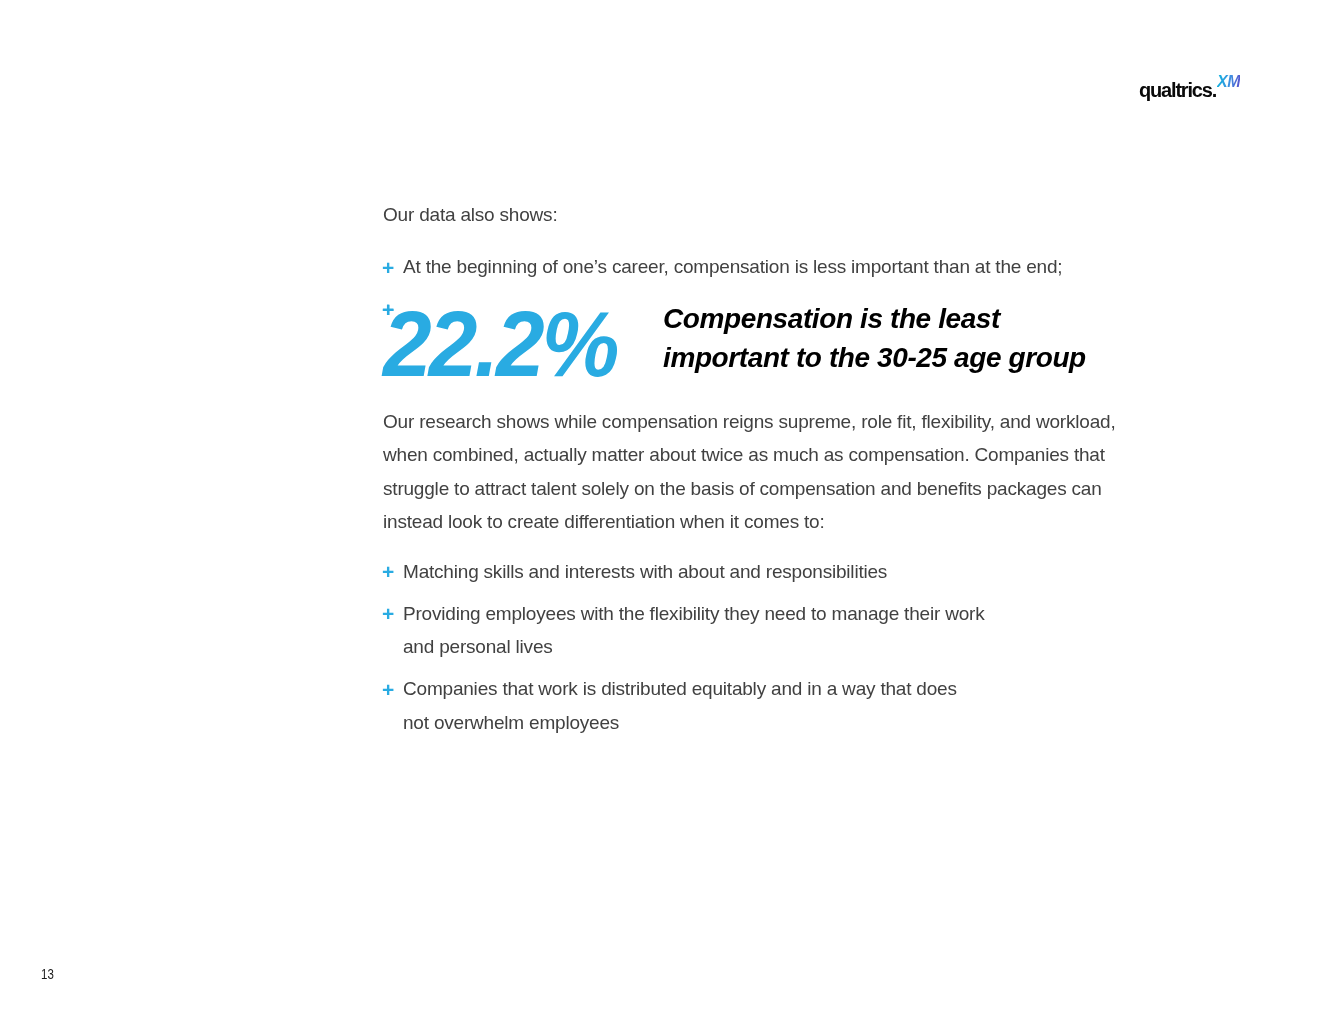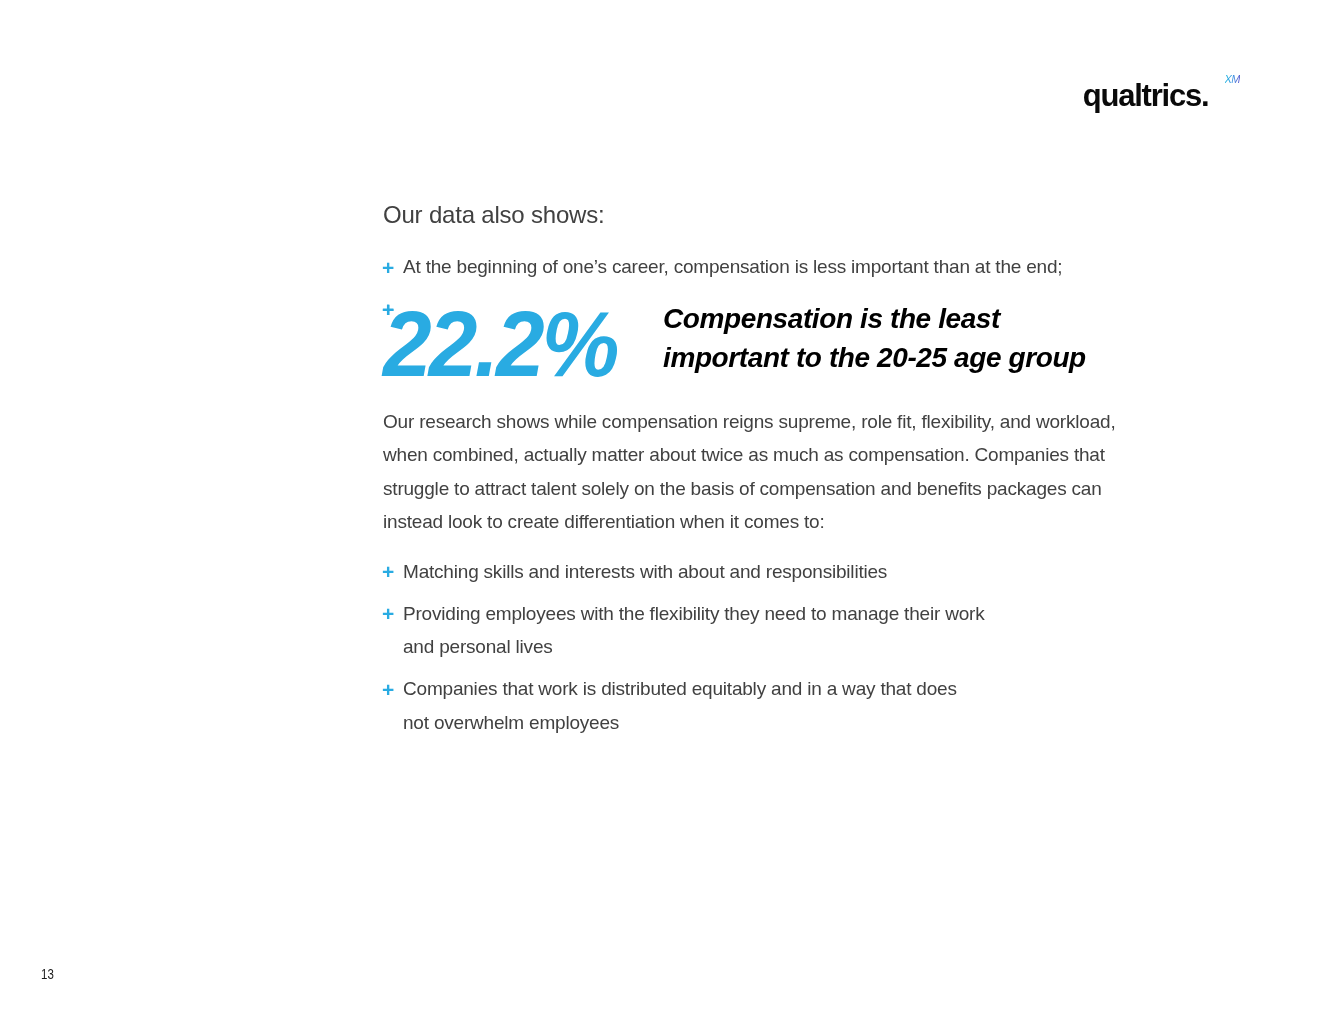--- a/index.html
+++ b/index.html
@@ -18,50 +18,50 @@
 
   
   .logo {
     position: absolute;
     top: 80px;
     right: 80px;
     white-space: nowrap;
     line-height: 1;
   }
   .logo .brand {
-    font-size: 31px;
+    font-size: 20px;
     font-weight: bold;
     letter-spacing: -1.2px;
     color: #0a0a0a;
   }
   .logo .xm {
     display: inline-block;
     vertical-align: top;
     margin-top: -6px;
-    margin-left: 16px;
-    font-size: 11px;
-    font-weight: normal;
+    margin-left: 1px;
+    font-size: 16px;
+    font-weight: bold;
     font-style: italic;
     letter-spacing: -0.5px;
     background: linear-gradient(100deg, #0ab6df 0%, #3f8fe0 55%, #5a4bcb 100%);
     -webkit-background-clip: text;
     background-clip: text;
     color: transparent;
   }
 
   
   .content {
     position: absolute;
     left: 383px;
     top: 202px;
     width: 840px;
     color: #414141;
   }
   .intro {
-    font-size: 24px;
+    font-size: 19px;
     line-height: 25px;
     letter-spacing: -0.2px;
   }
 
   ul.bullets {
     list-style: none;
     margin: 23px 0 0 0;
     padding: 0;
   }
   ul.bullets li {
@@ -165,21 +165,21 @@
         <span class="marker">+</span>
       </li>
       <li>
         <span class="marker">+</span>
       </li>
     </ul>
 
     <div class="stat-row">
       <div class="stat-value">22.2%</div>
       <div class="stat-headline">Compensation is the least
-important to the 20-25 age group</div>
+important to the 30-25 age group</div>
     </div>
 
 
     <div class="section-paragraph">Our research shows while compensation reigns supreme, role fit, flexibility, and workload,
 when combined, actually matter about twice as much as compensation. Companies that
 struggle to attract talent solely on the basis of compensation and benefits packages can
 instead look to create differentiation when it comes to:</div>
 
     <ul class="bullets second">
       <li>

